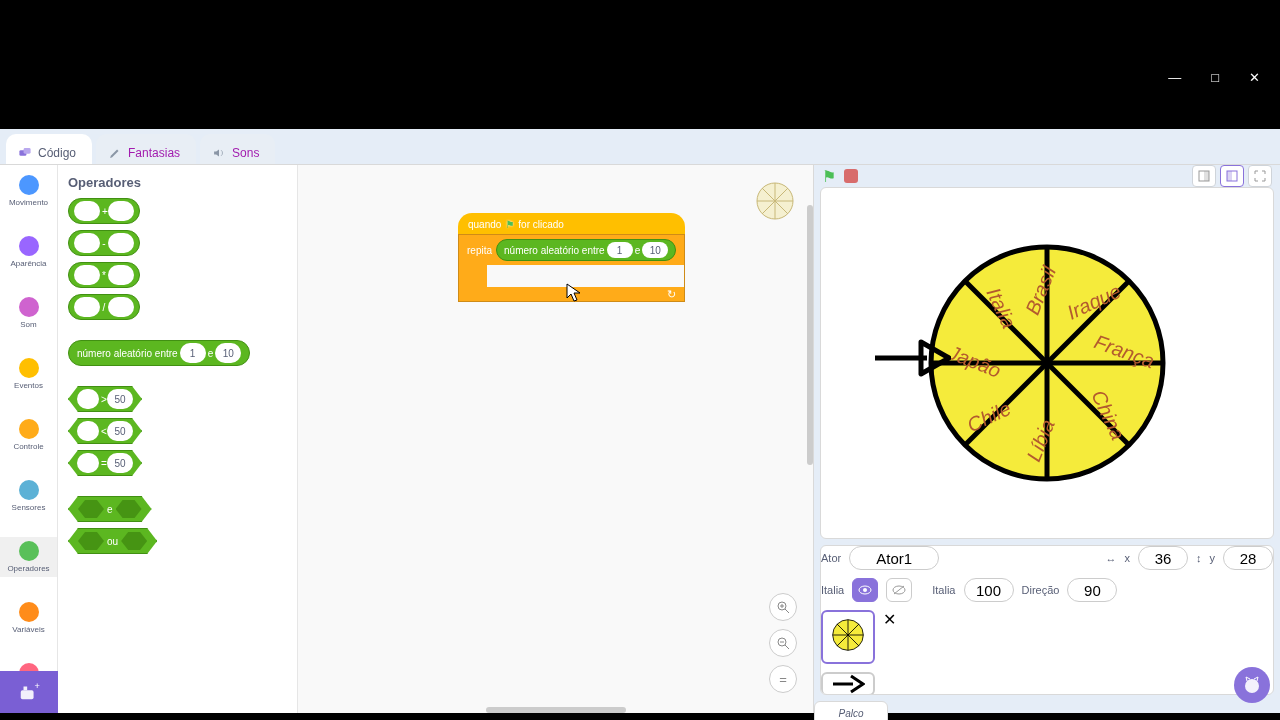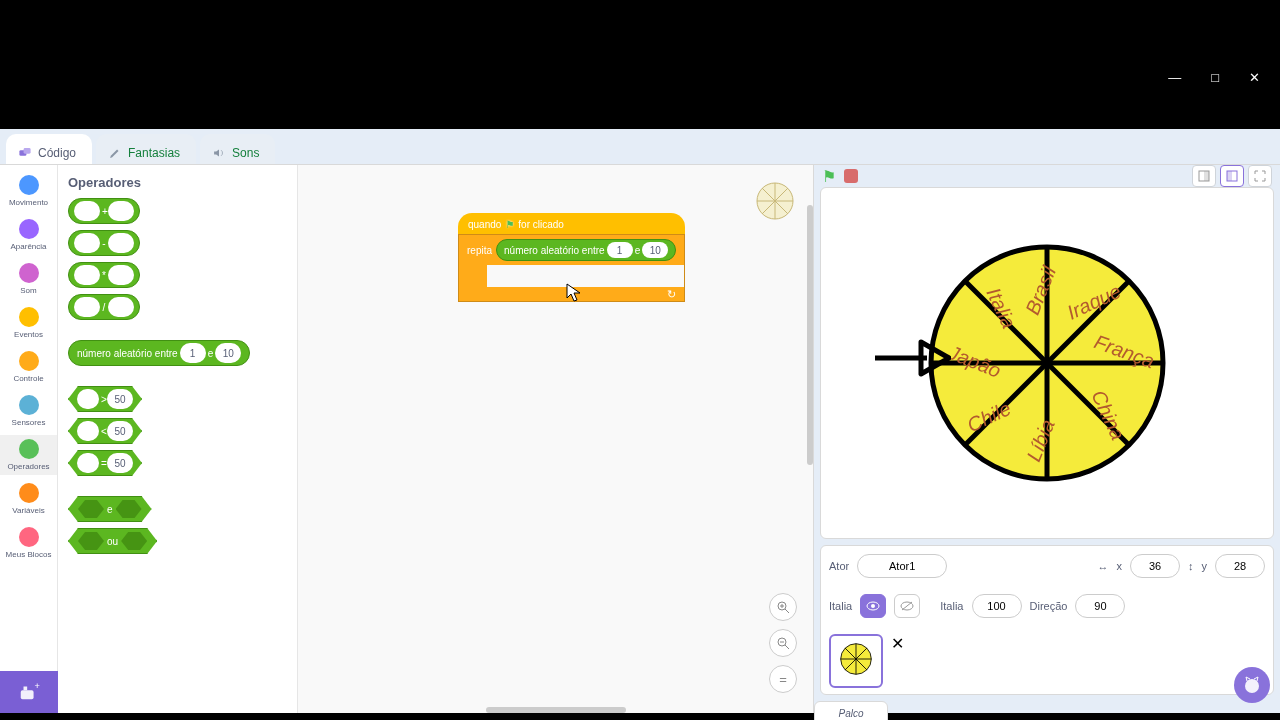--- a/index.html
+++ b/index.html
@@ -3,25 +3,25 @@
 <meta charset="utf-8">
 <style>
 *{box-sizing:border-box;margin:0;padding:0;font-family:Helvetica,Arial,sans-serif;}
 html,body{width:1280px;height:720px;overflow:hidden;}
 body{background:#000;}
 .titlebar{height:128px;background:#000;position:relative;}
 .win-ctrl{position:absolute;top:70px;right:20px;display:flex;gap:30px;color:#fff;font-size:13px;}
 .win-ctrl span{cursor:pointer;}
 .app{position:absolute;left:0;top:129px;width:1280px;height:584px;background:#e5edf7;}
 .tabs{display:flex;height:36px;border-bottom:1px solid #d9d9d9;padding-left:6px;gap:4px;align-items:flex-end;}
-.tab{height:30px;padding:7px 16px 0 12px;border-radius:10px 10px 0 0;background:#e8eef5;color:#15803d;font-size:12px;display:flex;align-items:center;gap:6px;cursor:pointer;}
+.tab{height:30px;padding:7px 16px 0 12px;border-radius:10px 10px 0 0;background:#e8eef5;color:#a21caf;font-size:12px;display:flex;align-items:center;gap:6px;cursor:pointer;}
 .tab.active{background:#fff;color:#575e75;}
 .tab .ticon{width:14px;height:14px;}
 .body{display:flex;height:calc(100% - 36px);}
-.palette{width:58px;background:#fff;border-right:1px solid #e6e6e6;padding-top:6px;display:flex;flex-direction:column;align-items:flex-start;gap:4px;position:relative;}
+.palette{width:58px;background:#fff;border-right:1px solid #e6e6e6;padding-top:6px;display:flex;flex-direction:column;align-items:flex-start;gap:21px;position:relative;}
 .cat{display:flex;flex-direction:column;align-items:center;gap:3px;cursor:pointer;padding:4px 0;width:100%;}
 .cat.active{background:#f0f0f0;}
 .dot{width:20px;height:20px;border-radius:50%;}
 .cat span{font-size:8px;color:#575e75;}
 .addext{position:absolute;bottom:0;left:0;width:58px;height:42px;background:#7a5fd4;display:flex;align-items:center;justify-content:center;color:#fff;font-size:18px;}
 .blocks{width:240px;background:#fff;border-right:1px solid #e6e6e6;padding:10px;overflow:hidden;}
 .blocks h3{font-size:13px;color:#575e75;font-weight:600;margin-bottom:8px;}
 .opblk{display:flex;align-items:center;margin:6px 0;}
 .pill{background:#5cb720;border:1px solid #419012;border-radius:16px;height:26px;display:flex;align-items:center;padding:0 3px;color:#fff;font-size:10px;}
 .slot{background:#fff;border-radius:12px;height:20px;min-width:26px;display:inline-flex;align-items:center;justify-content:center;color:#575e75;font-size:10px;margin:0 2px;padding:0 6px;}
@@ -46,23 +46,23 @@
 .right{width:466px;display:flex;flex-direction:column;}
 .stagehdr{height:32px;display:flex;align-items:center;padding:0 8px;gap:8px;background:#e5edf7;}
 .flagbtn{color:#4cbf56;font-size:16px;}
 .stopbtn{width:14px;height:14px;border-radius:3px;background:#d86c6c;}
 .viewbtns{margin-left:auto;display:flex;gap:4px;}
 .vbtn{width:24px;height:22px;border:1px solid #cfd4da;background:#fff;border-radius:4px;display:flex;align-items:center;justify-content:center;color:#888;cursor:pointer;}
 .vbtn.active{border-color:#8972db;color:#8972db;}
 .stage{flex:0 0 352px;background:#fff;margin:0 6px;border:1px solid #d9d9d9;border-radius:6px;display:flex;align-items:center;justify-content:center;position:relative;}
 .arrow-ptr{position:absolute;left:50px;top:150px;}
 .bottom{display:flex;margin:6px;gap:6px;height:150px;}
-.spritepane{flex:1;background:#fff;border:1px solid #d9d9d9;border-radius:6px;padding:8px;display:flex;flex-direction:column;gap:16px;position:relative;overflow:hidden;}
+.spritepane{flex:1;background:#fff;border:1px solid #d9d9d9;border-radius:6px;padding:0;display:flex;flex-direction:column;gap:8px;position:relative;overflow:hidden;}
 .sprow{display:flex;align-items:center;gap:8px;font-size:11px;color:#575e75;}
-.spin{height:24px;border:1px solid #ccc;border-radius:14px;padding:0 10px;font-size:11px;width:90px;text-align:center;}
+.spin{height:24px;border:1px solid #ccc;border-radius:14px;padding:0 10px;font-size:15px;width:90px;text-align:center;}
 .spin.sm{width:50px;}
 .iconbtn{width:26px;height:24px;border:1px solid #ccc;border-radius:6px;display:flex;align-items:center;justify-content:center;color:#888;cursor:pointer;}
 .iconbtn.on{background:#8972db;color:#fff;border-color:#8972db;}
 .thumbs{display:flex;gap:8px;}
 .thumb{width:54px;height:54px;border:2px solid #8972db;border-radius:6px;background:#fff;display:flex;align-items:center;justify-content:center;position:relative;}
 .thumb.plain{border-color:#ccc;}
 .addspr{position:absolute;right:10px;bottom:10px;width:36px;height:36px;border-radius:50%;background:#8972db;color:#fff;display:flex;align-items:center;justify-content:center;}
 .stagepane{width:74px;background:#fff;border:1px solid #d9d9d9;border-radius:6px;display:flex;flex-direction:column;align-items:center;padding:6px;gap:6px;}
 .stagepane .lbl{font-size:10px;color:#575e75;font-style:italic;}
 .cursor-img{position:absolute;left:268px;top:118px;pointer-events:none;}

